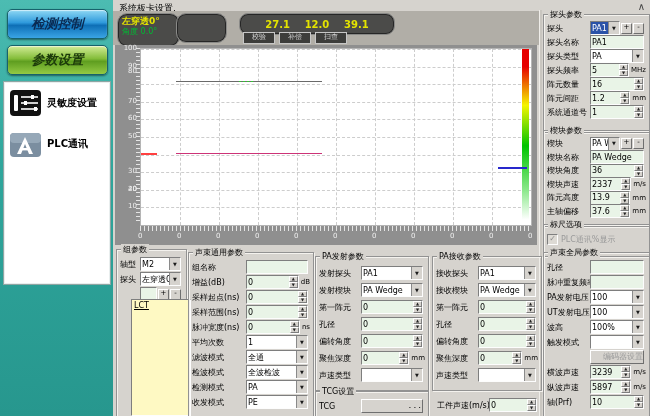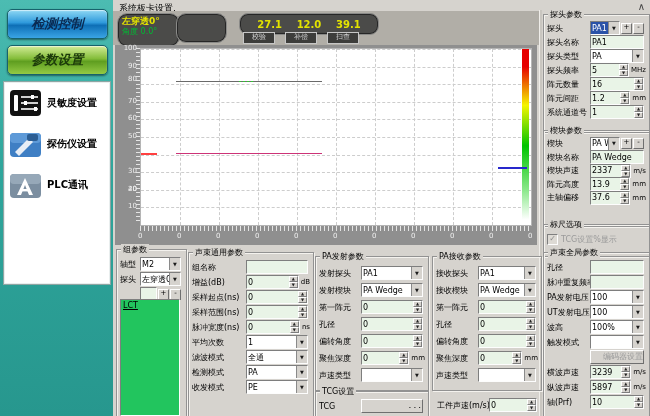--- a/index.html
+++ b/index.html
@@ -30,23 +30,23 @@
   .collapse{position:absolute;right:5px;top:1px;font-size:10px;color:#444;cursor:pointer;}
 
   
   .toolbar{position:absolute;left:113px;top:11px;width:426px;height:34px;background:#b1aea7;}
   .tb-box{position:absolute;top:2px;background:#4b4b49;border:1px solid #8a8a88;border-radius:9px;
           box-shadow:inset 0 0 0 1px #262626;}
   #tb1{left:4px;width:53px;height:28px;padding:2px 4px;border-radius:10px;}
   #tb1 .ln1{color:#e3e300;font-weight:bold;font-size:9px;line-height:11px;white-space:nowrap;}
   #tb1 .ln2{color:#00bb33;font-size:8px;line-height:10px;white-space:nowrap;}
   #tb2{left:63px;width:49px;height:28px;border-radius:10px;}
-  #tb3{left:126px;width:118px;height:20px;display:flex;align-items:center;justify-content:space-around;padding:0 10px;}
+  #tb3{left:126px;width:118px;height:20px;display:flex;align-items:center;justify-content:space-around;padding:0 18px;}
   #tb3 .num{color:#e3e300;font-weight:bold;font-size:10px;}
-  .tb-btns{position:absolute;left:130px;top:21px;display:flex;gap:10px;}
+  .tb-btns{position:absolute;left:130px;top:21px;display:flex;gap:4px;}
   .tb-btn{width:30px;height:10px;background:#3d3d3b;border:1px solid #c6c6c6;color:#d2d2d2;
           font-size:7px;line-height:9px;text-align:center;cursor:pointer;}
 
   
   .plot{position:absolute;left:115px;top:45px;width:422px;height:200px;background:#8f8f8f;}
   #plot-inner{position:absolute;left:25px;top:3px;width:390px;height:176px;background:#fff;
               border:1px solid #b5b5b5;overflow:hidden;}
   .grid-v{position:absolute;top:0;bottom:0;width:0;border-left:1px dashed #cdcdcd;}
   .grid-h{position:absolute;left:0;right:0;height:0;border-top:1px dashed #cdcdcd;}
   .palette{position:absolute;right:2px;top:0;width:7px;height:100%;
@@ -77,21 +77,21 @@
   .spinner{position:absolute;right:0;top:0;bottom:0;width:9px;display:flex;flex-direction:column;cursor:pointer;}
   .spinner i{flex:1;font-style:normal;background:#d6d3ce;border:1px solid #fff;
              border-right-color:#7e7e7e;border-bottom-color:#7e7e7e;
              font-size:4px;line-height:4px;text-align:center;color:#222;overflow:hidden;}
   .u{flex:0 0 auto;font-size:7px;margin-left:2px;white-space:nowrap;}
   .pm{flex:0 0 auto;width:9px;height:9px;margin-left:1px;background:#d6d3ce;cursor:pointer;
       border:1px solid;border-color:#fff #6f6f6f #6f6f6f #fff;font-size:7px;line-height:7px;text-align:center;}
   .btn3d{flex:1;height:12px;background:#d6d3ce;border:1px solid;border-color:#fff #6f6f6f #6f6f6f #fff;
          font-size:8px;text-align:right;line-height:11px;cursor:pointer;font-family:Liberation Mono, monospace;}
   .btn3d.dis{color:#9a9a9a;}
-  .listbox{position:absolute;left:3px;top:49px;width:58px;bottom:4px;background:#22c55e;
+  .listbox{position:absolute;left:14px;top:49px;width:58px;bottom:4px;background:#fef9c3;
            border:1px solid;border-color:#7e7e7e #fdfdfd #fdfdfd #7e7e7e;overflow:hidden;text-decoration:underline;}
   .listbox .item{font-size:8px;padding:0 2px;line-height:11px;cursor:pointer;}
   .chk{width:9px;height:9px;background:#dddad4;border:1px solid;border-color:#7e7e7e #fdfdfd #fdfdfd #7e7e7e;
        font-size:8px;line-height:8px;text-align:center;color:#8a8a8a;flex:0 0 auto;cursor:pointer;}
   .chklbl{font-size:8px;color:#9a9a9a;margin-left:3px;white-space:nowrap;overflow:hidden;}
 
   
   #p-group{left:116px;top:249px;width:69px;height:165px;}
   #p-group .l{width:20px;}
   #p-beamcommon{left:188px;top:252px;width:124px;height:162px;}
@@ -128,29 +128,20 @@
           <rect x="1" y="1" width="31" height="26" rx="4" fill="#111"></rect>
           <rect x="5" y="6" width="4" height="16" rx="1" fill="#fff"></rect>
           <line x1="12" y1="8" x2="29" y2="8" stroke="#fff" stroke-width="1.6"></line>
           <line x1="12" y1="14" x2="29" y2="14" stroke="#fff" stroke-width="1.6"></line>
           <line x1="12" y1="20" x2="29" y2="20" stroke="#fff" stroke-width="1.6"></line>
           <rect x="22" y="6" width="3" height="4" fill="#fff"></rect>
           <rect x="15" y="12" width="3" height="4" fill="#fff"></rect>
           <rect x="25" y="18" width="3" height="4" fill="#fff"></rect>
         </svg>
         <span class="nav-label">灵敏度设置</span>
-      </div>
-      <div class="nav-item">
-        <svg viewBox="0 0 33 28">
-          <rect x="1" y="3" width="31" height="24" rx="4" fill="#3f7fc4"></rect>
-          <rect x="1" y="3" width="31" height="10" rx="4" fill="#5e9ad8"></rect>
-          <polygon points="6,22 20,8 24,12 10,26" fill="#e8eef6"></polygon>
-          <rect x="18" y="4" width="11" height="7" rx="2" fill="#2c5e94"></rect>
-        </svg>
-        <span class="nav-label">探伤仪设置</span>
       </div>
       <div class="nav-item">
         <svg viewBox="0 0 33 28">
           <rect x="1" y="3" width="31" height="24" rx="4" fill="#7b8ea0"></rect>
           <rect x="1" y="3" width="31" height="10" rx="4" fill="#96a8b8"></rect>
           <path d="M16 7 L24 24 L20 24 L16 14 L12 24 L8 24 Z" fill="#fff"></path>
           <rect x="11" y="18" width="10" height="2.4" fill="#fff"></rect>
         </svg>
         <span class="nav-label">PLC通讯</span>
       </div>
@@ -210,21 +201,21 @@
         <div class="seg" style="left: 35.1px; width: 146.25px; top: 103.84px; height: 1px; background: rgb(204, 51, 119);"></div>
         <div class="seg" style="left: 356.85px; width: 29.25px; top: 117.92px; height: 2px; background: rgb(40, 40, 204);"></div>
       </div>
   <div class="ylab" style="top: 157.4px;">10</div>
       <div class="ylab" style="top: 139.8px;">20</div>
       <div class="ylab" style="top: 122.2px;">30</div>
       <div class="ylab" style="top: 120px; margin-top: 20px;">40</div>
       <div class="ylab" style="top: 87px;">50</div>
       <div class="ylab" style="top: 69.4px;">60</div>
       <div class="ylab" style="top: 51.8px;">70</div>
-      <div class="ylab" style="top: 30px;">80</div>
+      <div class="ylab" style="top: 22px;">80</div>
       <div class="ylab" style="top: 16.6px;">90</div>
       <div class="ylab" style="top: -1px;">100</div>
       <div class="xlab" style="left: 23px; top: 187px;">0</div>
       <div class="xlab" style="left: 62px; top: 187px;">0</div>
       <div class="xlab" style="left: 101px; top: 187px;">0</div>
       <div class="xlab" style="left: 140px; top: 187px;">0</div>
       <div class="xlab" style="left: 179px; top: 187px;">0</div>
       <div class="xlab" style="left: 218px; top: 187px;">0</div>
       <div class="xlab" style="left: 257px; top: 187px;">0</div>
       <div class="xlab" style="left: 296px; top: 187px;">0</div>
@@ -339,20 +330,30 @@
           <span class="l">滤波模式</span>
           <span class="f combo">
             <span class="v">全通</span>
             <span class="dbtn">
               <i>▼</i>
             </span>
           </span>
           <span class="u"></span>
         </div>
         <div class="r">
+          <span class="l">检波模式</span>
+          <span class="f combo">
+            <span class="v">全波检波</span>
+            <span class="dbtn">
+              <i>▼</i>
+            </span>
+          </span>
+          <span class="u"></span>
+        </div>
+        <div class="r">
           <span class="l">检测模式</span>
           <span class="f combo">
             <span class="v">PA</span>
             <span class="dbtn">
               <i>▼</i>
             </span>
           </span>
           <span class="u"></span>
         </div>
         <div class="r">
@@ -648,20 +649,31 @@
           <span class="u"></span>
         </div>
         <div class="r">
           <span class="l">楔块名称</span>
           <span class="f edit">
             <span class="v">PA Wedge</span>
           </span>
           <span class="u"></span>
         </div>
         <div class="r">
+          <span class="l">楔块角度</span>
+          <span class="f spin">
+            <span class="v">36</span>
+            <span class="spinner">
+              <i>▲</i>
+              <i>▼</i>
+            </span>
+          </span>
+          <span class="u"></span>
+        </div>
+        <div class="r">
           <span class="l">楔块声速</span>
           <span class="f spin">
             <span class="v">2337</span>
             <span class="spinner">
               <i>▲</i>
               <i>▼</i>
             </span>
           </span>
           <span class="u">m/s</span>
         </div>
@@ -687,21 +699,21 @@
           </span>
           <span class="u">mm</span>
         </div>
       </div>
   </div>
 
   <div class="gbox" id="p-ruler">
     <span class="cap">标尺选项</span>
     <div class="r">
       <span class="chk">✓</span>
-      <span class="chklbl">TCG设置%显示</span>
+      <span class="chklbl">PLC通讯%显示</span>
     </div>
   </div>
 
   <div class="gbox" id="p-beamglobal">
     <span class="cap">声束全局参数</span>
     <div>
         <div class="r">
           <span class="l">孔径</span>
           <span class="f edit">
             <span class="v"></span>

